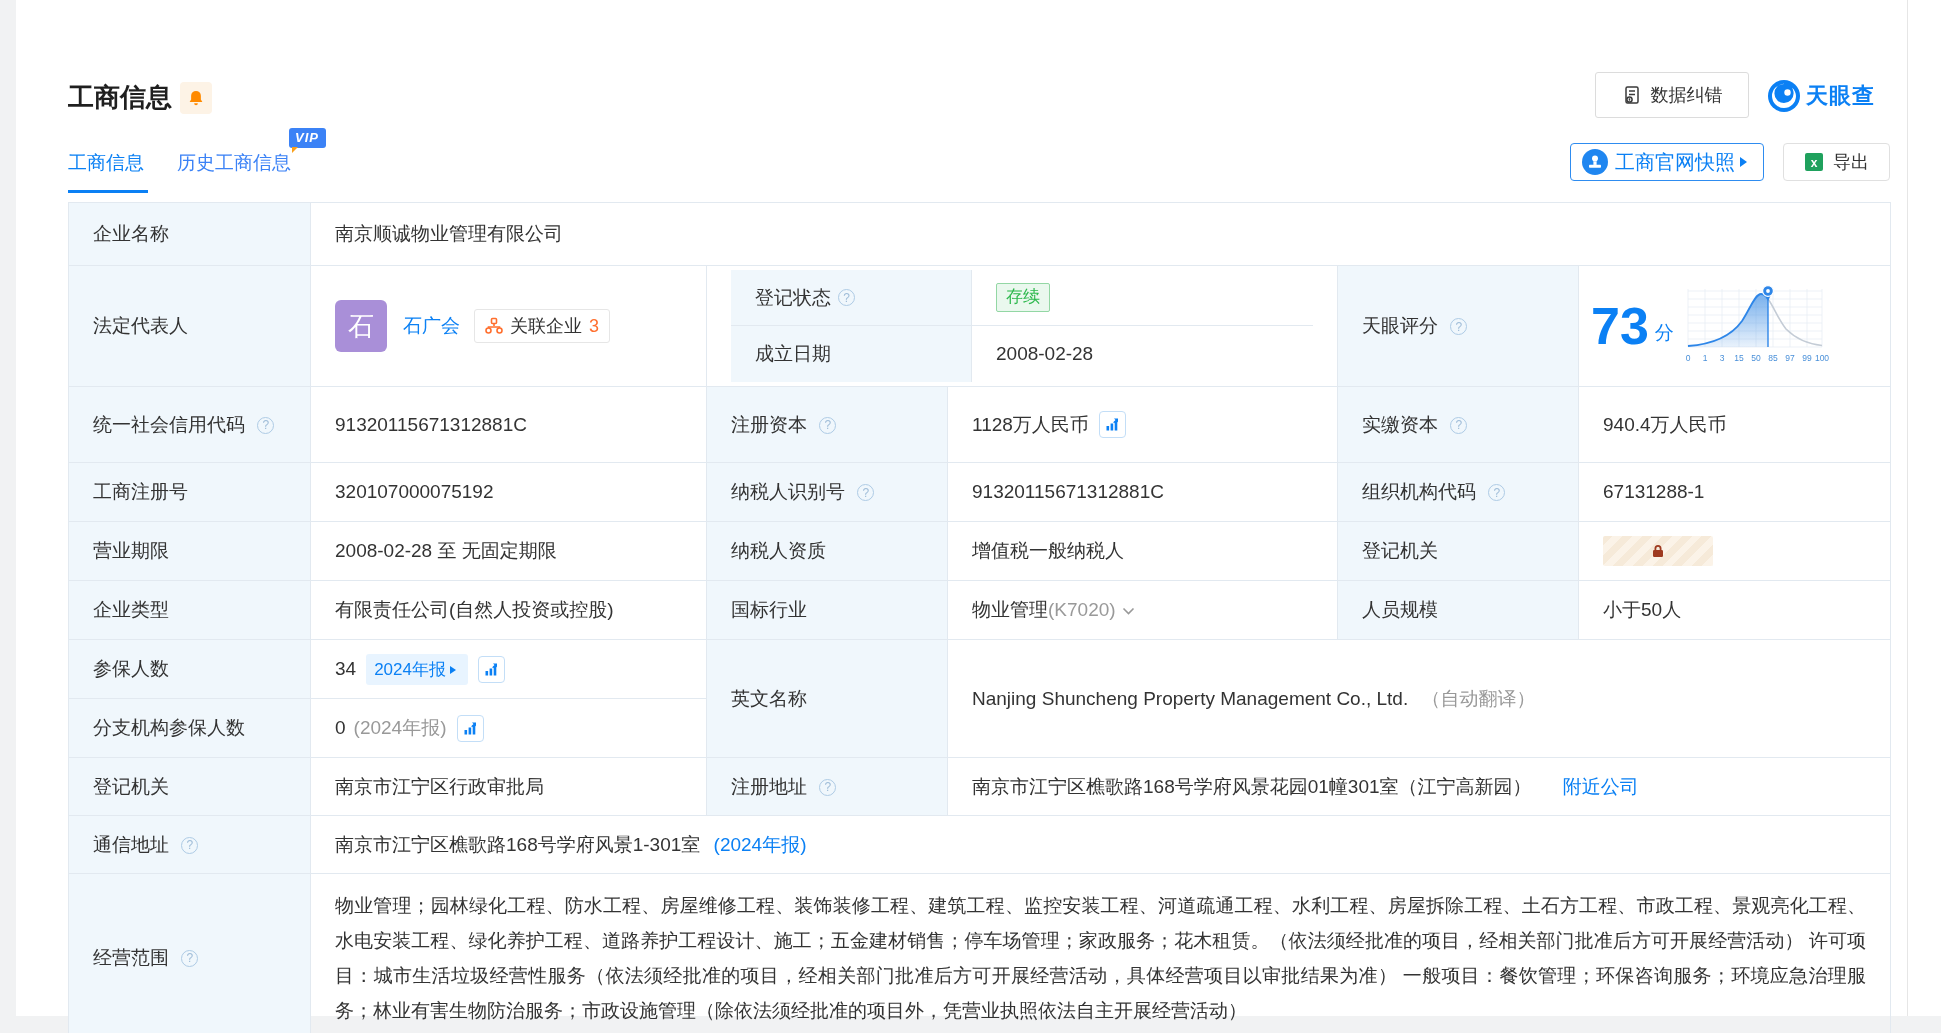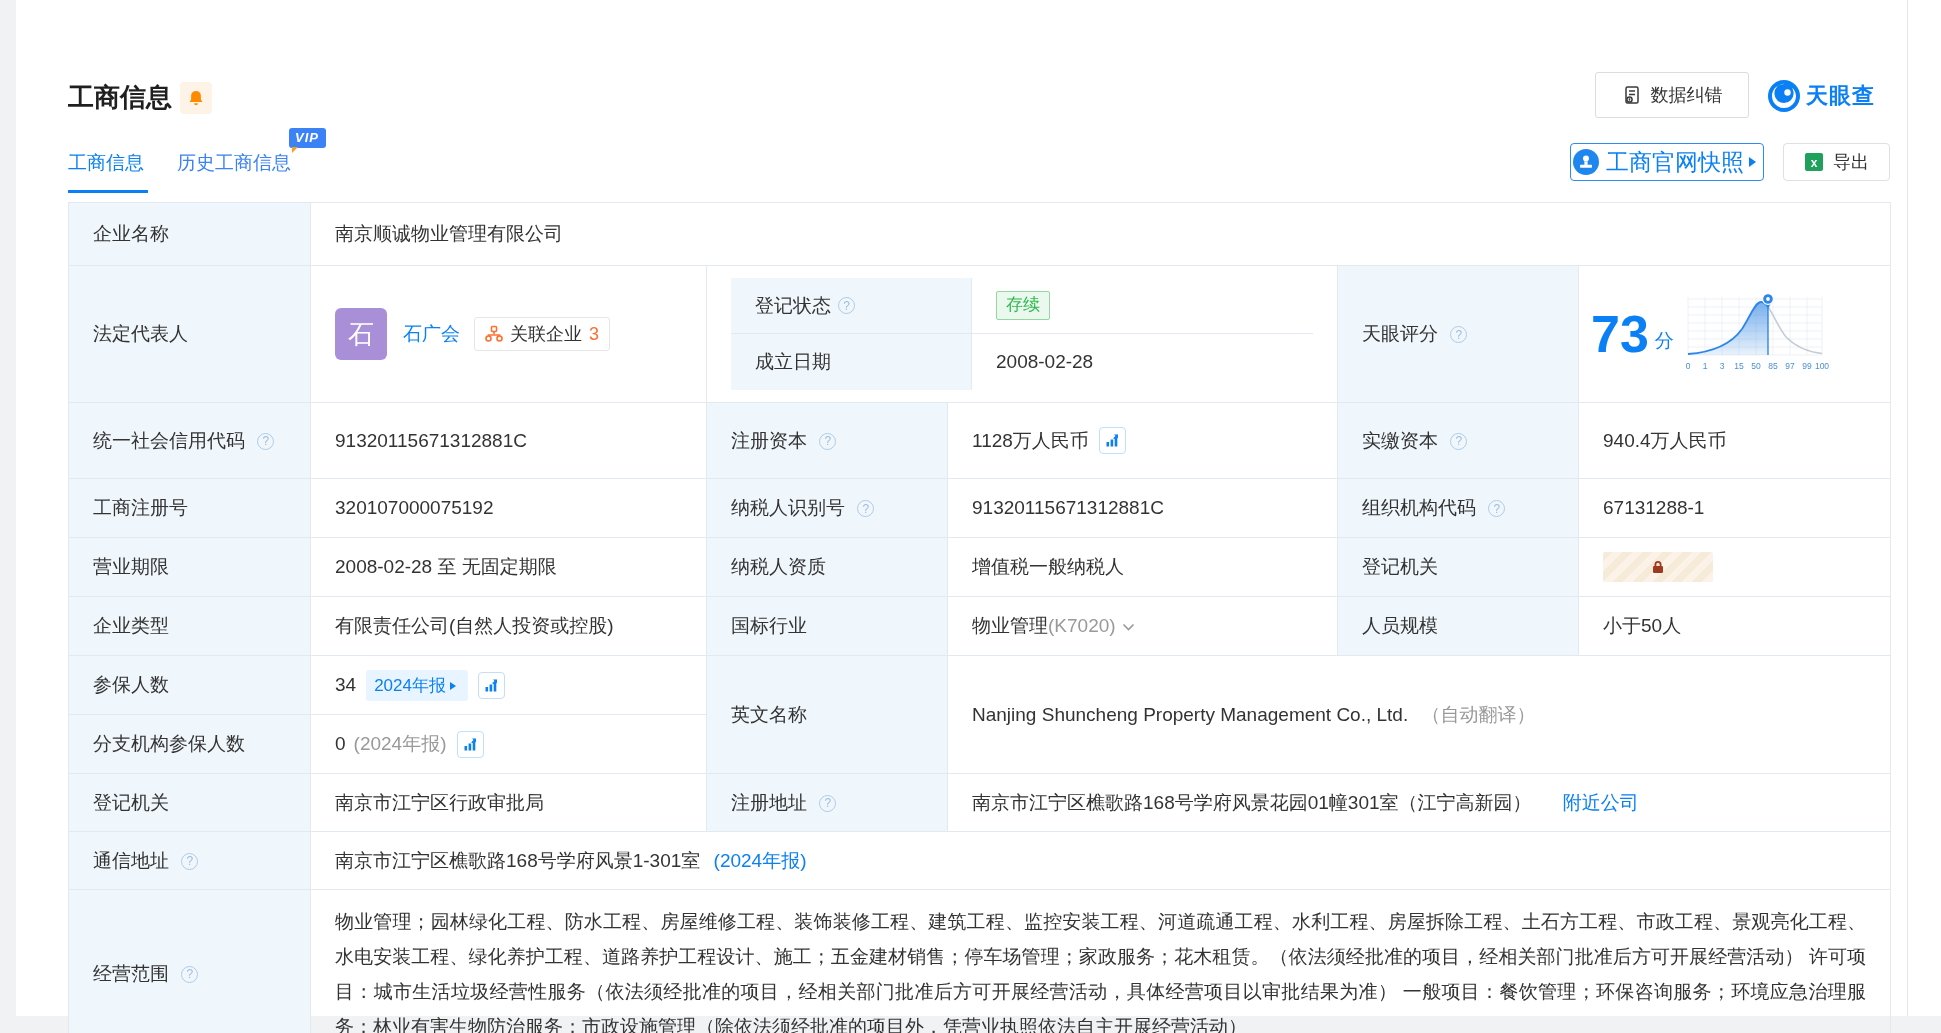--- a/index.html
+++ b/index.html
@@ -26,28 +26,28 @@
 
   
   .tab { position:absolute; top:150px; font-size:19px; cursor:pointer; }
   .tab-main { left:68px; color:#0b80f4; }
   .tab-underline { position:absolute; left:68px; top:190px; width:80px; height:3px; background:#0b80f4; }
   .tab-history { left:177px; color:#3b82f6; }
   .vip-badge { position:absolute; left:289px; top:128px; background:#3b82f6; color:#fff; font-size:13px; font-weight:bold;
     font-style:italic; padding:2px 7px 3px 6px; border-radius:3px; letter-spacing:1px; }
   .vip-badge::after { content:""; position:absolute; left:3px; bottom:-5px; border:3px solid transparent; border-top-color:#f9a01b; border-left-color:#f9a01b; }
   .btn-snapshot { position:absolute; left:1570px; top:143px; width:194px; height:38px; border:1px solid #2e8cf0; border-radius:4px;
-    background:#fff; color:#0b80f4; display:flex; align-items:center; justify-content:center; gap:7px; font-size:23px; cursor:pointer; }
+    background:#fff; color:#0b80f4; display:flex; align-items:center; justify-content:center; gap:7px; font-size:20px; cursor:pointer; }
   .arrow-right { width:0; height:0; border:5px solid transparent; border-left:7px solid #0b80f4; margin-left:-2px; }
   .btn-export { position:absolute; left:1783px; top:143px; width:107px; height:38px; border:1px solid #e0e0e0; border-radius:4px;
     background:#fff; color:#333; display:flex; align-items:center; justify-content:center; gap:9px; font-size:18px; cursor:pointer; }
 
   
   table.info { position:absolute; left:68px; top:202px; width:1822px; border-collapse:collapse; table-layout:fixed; }
-  table.info td { border:1px solid #e2e9f0; font-size:19px; color:#333; padding:12px 24px; vertical-align:middle; }
+  table.info td { border:1px solid #e2e9f0; font-size:19px; color:#333; padding:4px 24px; vertical-align:middle; }
   td.lbl { background:#f0f7fc; }
   td.nested { padding:0; }
   .nested-grid { display:grid; grid-template-columns:241px 1fr; grid-template-rows:1fr 1fr; height:112px; }
   .n-lbl { background:#f0f7fc; border-right:1px solid #e2e9f0; display:flex; align-items:center; padding:0 24px; }
   .n-val { display:flex; align-items:center; padding:0 24px; }
   .n-top { border-bottom:1px solid #e2e9f0; }
 
   .help { display:inline-flex; width:17px; height:17px; border:1px solid #aecbe5; border-radius:50%;
     color:#9fbcd8; font-size:12px; align-items:center; justify-content:center; margin-left:7px; vertical-align:middle; cursor:pointer; flex:none;}
 

